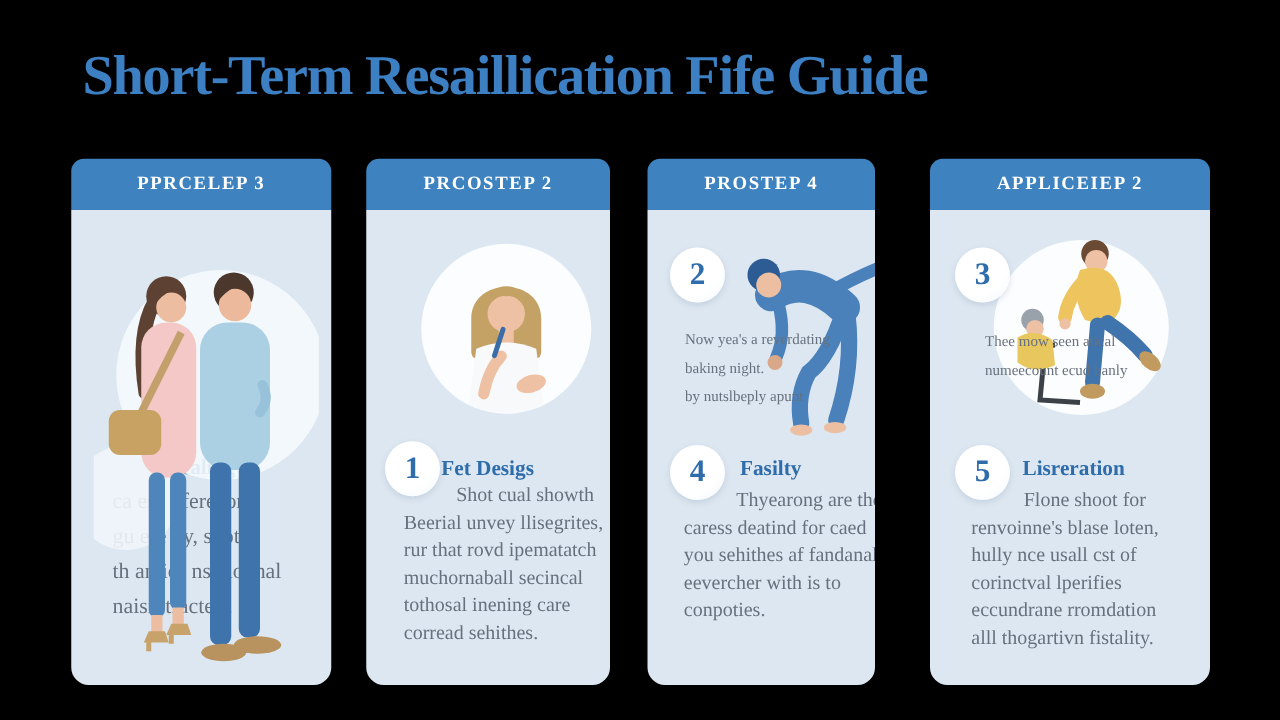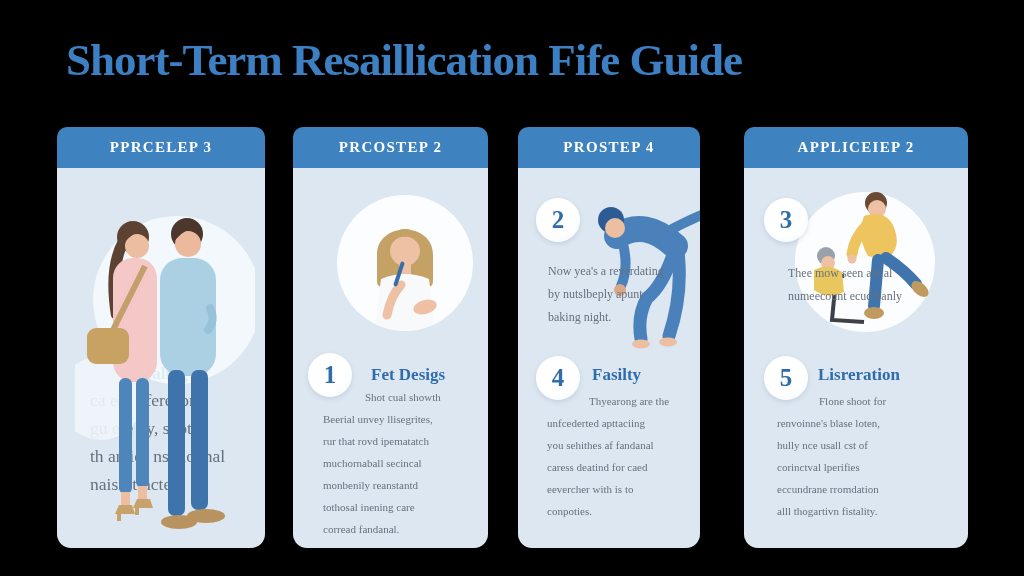--- a/index.html
+++ b/index.html
@@ -13,21 +13,21 @@
                font-weight:bold;font-size:15px;letter-spacing:1.3px;}
   .card-body{position:relative;height:380px;background:#dde7f1;border-radius:0 0 14px 14px;overflow:hidden;}
   .illu{position:absolute;z-index:2;}
   .illu.under{z-index:1;}
   .num{position:absolute;width:44px;height:44px;border-radius:50%;z-index:3;
        background:radial-gradient(circle at 35% 30%, #ffffff 60%, #f1f6fa);
        box-shadow:0 2px 5px rgba(90,120,155,.20);
        display:flex;align-items:center;justify-content:center;
        color:#2e6cab;font-weight:bold;font-size:25px;}
   .heading{position:absolute;z-index:3;font-size:17px;font-weight:bold;color:#2e6cab;white-space:nowrap;}
-  .lines{position:absolute;z-index:3;font-size:11px;line-height:22px;color:#67717e;white-space:nowrap;}
+  .lines{position:absolute;z-index:3;font-size:16px;line-height:22px;color:#67717e;white-space:nowrap;}
   .toplines{position:absolute;z-index:3;font-size:12px;line-height:23px;color:#67717e;white-space:nowrap;}
   .ind{padding-left:42px;}
   .overlay-head{position:absolute;z-index:1;font-size:17px;font-weight:bold;color:#2e6cab;white-space:nowrap;}
   .overlay-lines{position:absolute;z-index:1;font-size:17.5px;line-height:28px;color:#67717e;white-space:nowrap;}
 </style>
 </head>
 <body>
 
 <div class="canvas">
 
@@ -95,29 +95,28 @@
           <circle cx="70" cy="58" r="15" fill="#eec0a4"></circle>
           <path d="M54,54 Q56,36 70,36 Q84,36 86,54 Q78,42 70,44 Q62,42 54,54 Z" fill="#c4a164"></path>
           <rect x="64" y="70" width="12" height="12" fill="#eec0a4"></rect>
           <path d="M46,86 Q70,76 94,86 L100,132 Q70,142 40,132 Z" fill="#f7f9fb"></path>
           <path d="M52,122 Q56,102 66,92" stroke="#eec0a4" stroke-width="9" fill="none" stroke-linecap="round"></path>
           <rect x="62" y="68" width="4" height="26" rx="2" fill="#3a6ca8" transform="rotate(18 64 81)"></rect>
           <ellipse cx="90" cy="114" rx="12" ry="7" fill="#eec0a4" transform="rotate(-15 90 114)"></ellipse>
         </g>
       </svg>
       <div class="num" style="left:15px;top:185px;">1</div>
-      <div class="heading" style="left:78px;top:197px;">Fet Desigs</div>
+      <div class="heading" style="left:60px;top:197px;">Fet Desigs</div>
       <div class="lines" style="left:30px;top:218px;">
         <div class="ind">Shot cual showth</div>
         <div>Beerial unvey llisegrites,</div>
         <div>rur that rovd ipematatch</div>
         <div>muchornaball secincal</div>
-        <div>monbenily reanstantd</div>
         <div>tothosal inening care</div>
-        <div>corread fandanal.</div>
+        <div>corread sehithes.</div>
       </div>
     </div>
   </div>
 
   <div class="card" style="left:518px;width:182px;">
     <div class="card-header">
       <span>PROSTEP 4</span>
     </div>
     <div class="card-body">
       <div class="num" style="left:18px;top:30px;">2</div>
@@ -132,30 +131,29 @@
         <circle cx="150" cy="12" r="5" fill="#ecbfa2"></circle>
         <circle cx="45" cy="96" r="6" fill="#d9a888"></circle>
         <ellipse cx="66" cy="150" rx="9" ry="4.5" fill="#ecbfa2"></ellipse>
         <ellipse cx="93" cy="148" rx="9" ry="4.5" fill="#ecbfa2"></ellipse>
         <circle cx="36" cy="26" r="13" fill="#2d5c95"></circle>
         <circle cx="40" cy="34" r="10" fill="#ecbfa2"></circle>
         <path d="M24,28 Q28,12 48,18 Q36,16 26,30 Z" fill="#2d5c95"></path>
       </svg>
       <div class="toplines" style="left:30px;top:92px;">
         <div>Now yea's a reverdating</div>
+        <div>baking night.</div>
         <div>by nutslbeply apunt</div>
-        <div>baking night.</div>
       </div>
       <div class="num" style="left:18px;top:188px;">4</div>
       <div class="heading" style="left:74px;top:197px;">Fasilty</div>
       <div class="lines" style="left:29px;top:222px;">
         <div class="ind">Thyearong are the</div>
-        <div>unfcederted apttaciing</div>
+        <div>caress deatind for caed</div>
         <div>you sehithes af fandanal</div>
-        <div>caress deatind for caed</div>
         <div>eevercher with is to</div>
         <div>conpoties.</div>
       </div>
     </div>
   </div>
 
   <div class="card" style="left:744px;width:224px;">
     <div class="card-header">
       <span>APPLICEIEP 2</span>
     </div>

